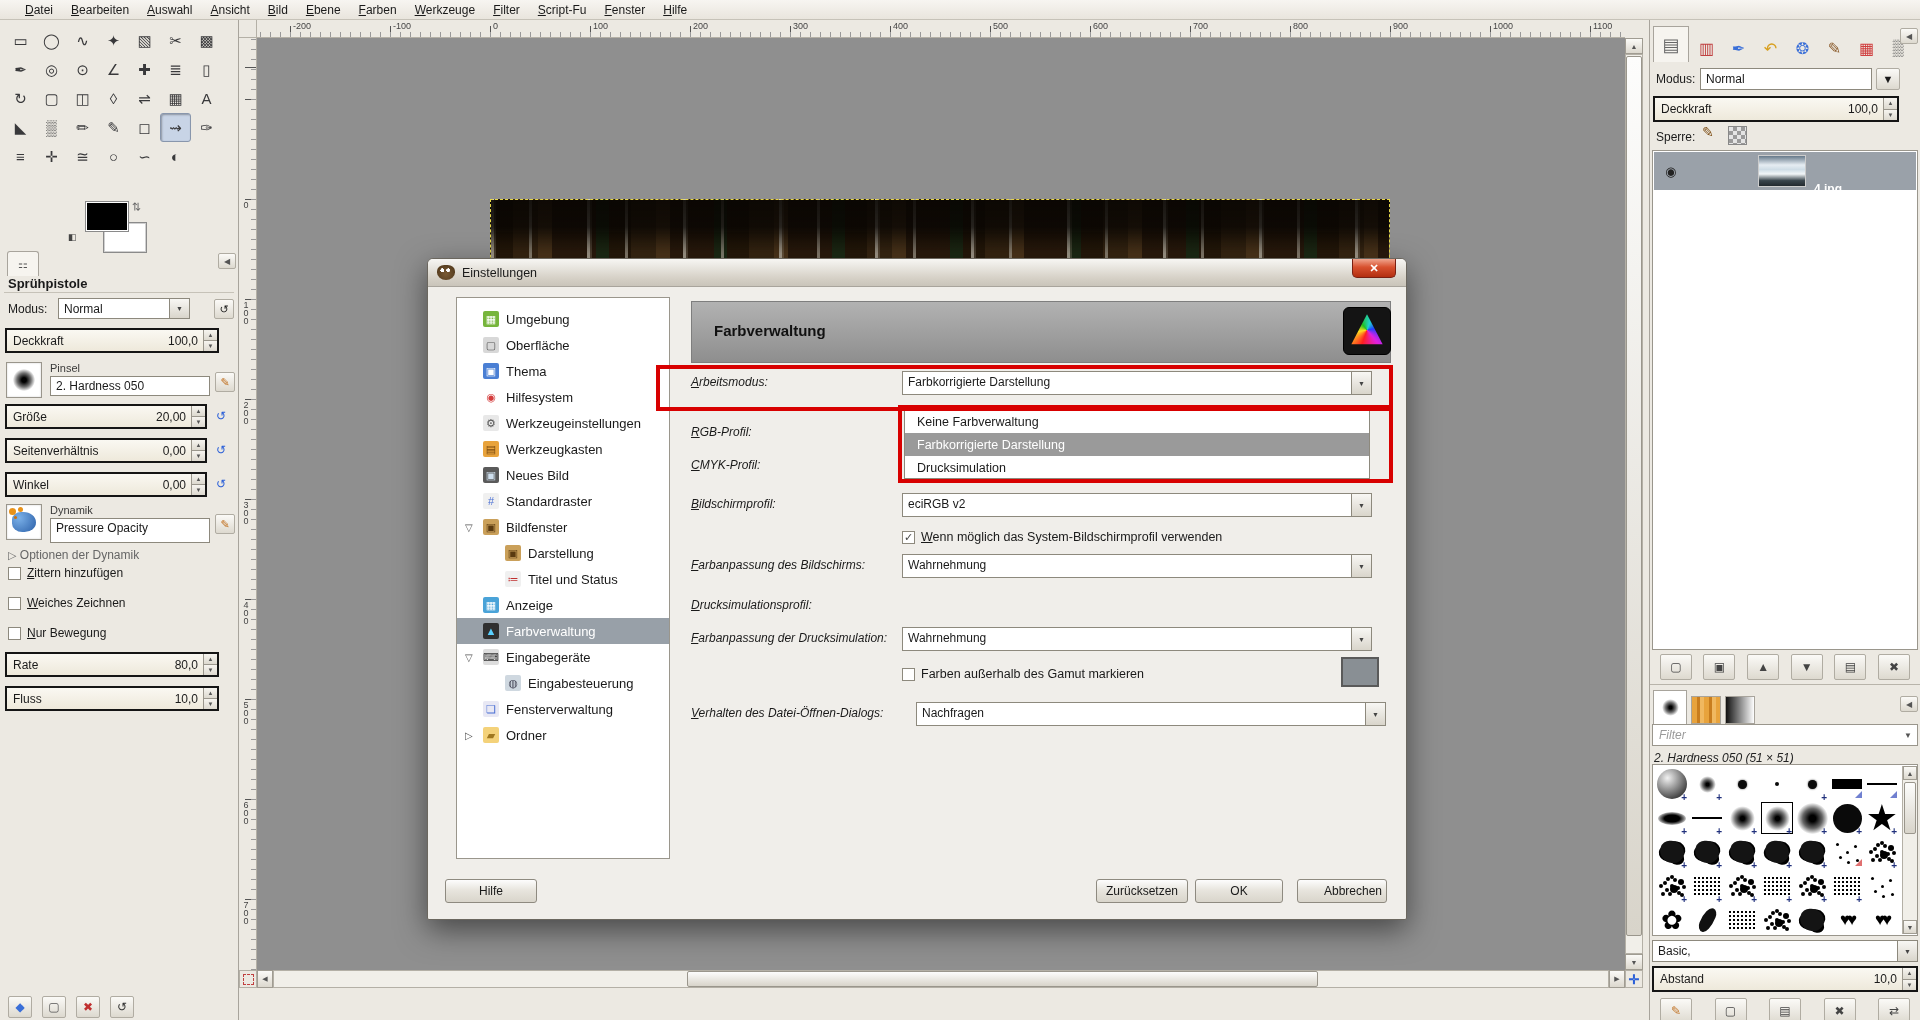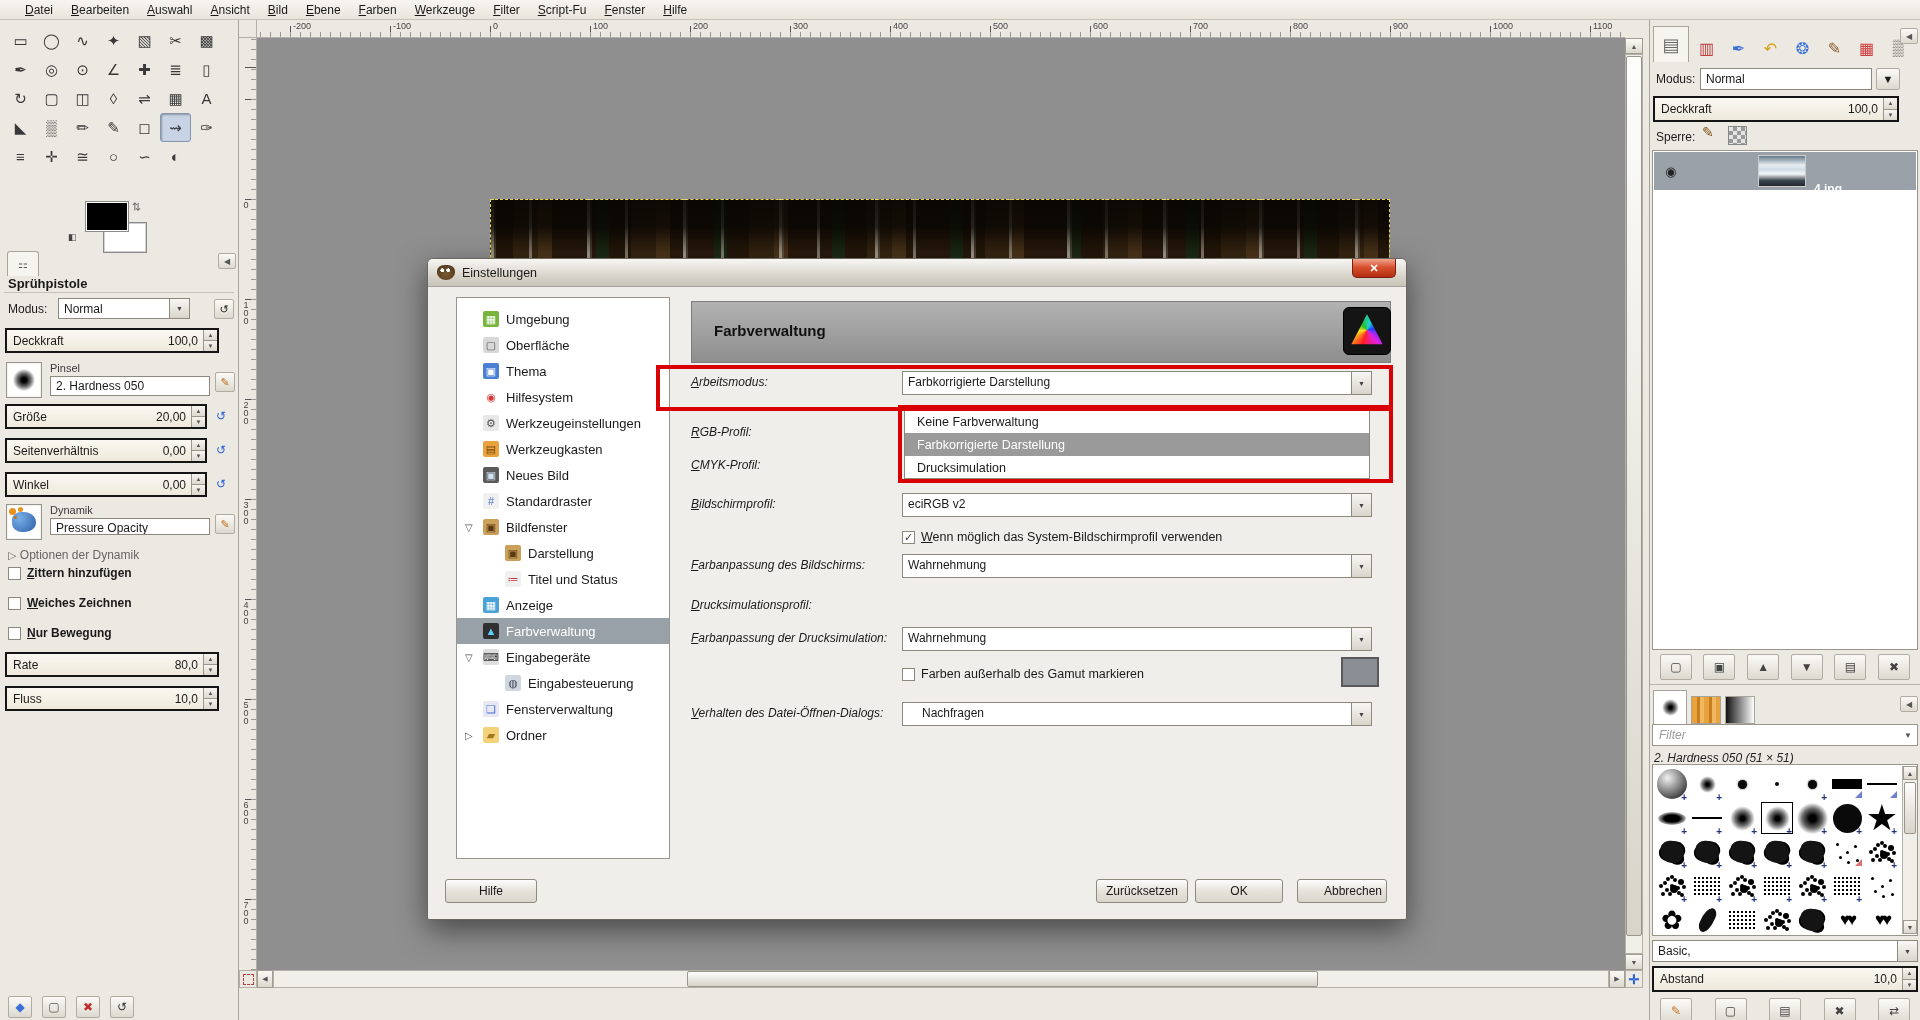--- a/index.html
+++ b/index.html
@@ -39,21 +39,21 @@
   .miniicon{position:absolute;width:18px;height:18px;border:1px solid #b0aca2;border-radius:2px;background:linear-gradient(#fbfaf7,#ddd9cf);display:flex;align-items:center;justify-content:center;font-size:11px;}
   .resicon{position:absolute;font-size:12px;color:#2a5fd8;}
   .iconbox{position:absolute;width:34px;height:34px;background:#fff;border:1px solid #9a968c;box-shadow:inset 0 0 2px rgba(0,0,0,.2);display:flex;align-items:center;justify-content:center;}
   .blob{width:22px;height:22px;border-radius:50%;background:radial-gradient(circle,#000 15%,rgba(0,0,0,.55) 45%,rgba(0,0,0,0) 72%);}
   .dynblob{width:24px;height:20px;border-radius:40% 55% 50% 45%;background:radial-gradient(circle at 30% 30%,#7ab0e8,#2a5fa8);position:relative;}
   .dynblob::after{content:"";position:absolute;left:-3px;top:-4px;width:7px;height:7px;border-radius:50%;background:#e8921a;box-shadow:8px -2px 0 -1px #e8921a,3px 6px 0 -2px #c87010;}
   .smalllab{position:absolute;font-size:11px;color:#3a3a3a;}
   .textinput{position:absolute;background:#fff;border:1px solid #8d897d;font-size:12px;padding:2px 5px;box-sizing:border-box;white-space:nowrap;overflow:hidden;}
   .check{position:absolute;display:flex;align-items:center;gap:6px;}
   .cbox{width:13px;height:13px;background:#fff;border:1px solid #8d897d;display:flex;align-items:center;justify-content:center;font-size:11px;color:#444;box-sizing:border-box;}
-  .clabel{font-size:12px;font-weight:bold;text-align:right;}
+  .clabel{font-size:12px;font-weight:normal;text-align:right;}
   .expander{font-size:11px;color:#666;}
   #toolbox-bottom{position:absolute;left:8px;top:976px;display:flex;gap:10px;}
   .tbtn{width:22px;height:20px;border:1px solid #b0aca2;border-radius:2px;background:linear-gradient(#fbfaf7,#ddd9cf);display:flex;align-items:center;justify-content:center;font-size:12px;}
 
   
   #ruler-corner{position:absolute;left:239px;top:20px;width:18px;height:18px;background:#ece9e2;border-right:1px solid #b4b0a6;border-bottom:1px solid #b4b0a6;box-sizing:border-box;}
   #hruler{position:absolute;left:257px;top:20px;width:1368px;height:18px;background:#ece9e2;border-bottom:1px solid #b4b0a6;box-sizing:border-box;
     background-image:repeating-linear-gradient(90deg,#999 0 1px,transparent 1px 10px),repeating-linear-gradient(90deg,#555 0 1px,transparent 1px 100px);
     background-size:100% 5px,100% 11px;background-position:3px bottom,33px bottom;background-repeat:repeat-x;}
   .hlab{position:absolute;top:1px;font-size:9px;color:#444;}
@@ -283,21 +283,21 @@
           <span>▲</span>
           <span>▼</span>
         </span>
     </div>
     <div class="resicon" style="left:216px;top:457px;">↺</div>
 
     <div class="iconbox" style="left:6px;top:484px;">
         <span class="dynblob"></span>
       </div>
     <div class="smalllab" style="left:50px;top:484px;">Dynamik</div>
-    <div class="textinput" style="left:50px;top:498px;width:160px;height:17px;">Pressure Opacity</div>
+    <div class="textinput" style="left:50px;top:498px;width:160px;height:25px;">Pressure Opacity</div>
     <div class="miniicon" style="left:215px;top:494px;color:#c07020;">✎</div>
 
     <div class="abs" style="left:8px;top:528px;color:#666;">
       <span class="expander">▷</span>
       <span style="font-size:12px;color:#666;">Optionen der Dynamik</span>
     </div>
 
     <div class="check" style="left:8px;top:546px;">
       <span class="cbox"></span>
       <span class="clabel ulabel">Zittern hinzufügen</span>
@@ -727,21 +727,21 @@
       <span class="carrow">▼</span>
     </div>
 
     <div class="check" style="left:474px;top:408px;">
       <span class="cbox"></span>
       <span style="font-size:12.5px;">Farben außerhalb des Gamut markieren</span>
     </div>
     <div id="gamut-swatch"></div>
 
     <div class="row-label ulabel" style="left:263px;top:447px;">Verhalten des Datei-Öffnen-Dialogs:</div>
-    <div class="combo dcombo" style="left:474px;top:443px;padding-left:14px;">
+    <div class="combo dcombo" style="left:488px;top:443px;">
       <span class="val">Nachfragen</span>
       <span class="carrow">▼</span>
     </div>
 
     <div class="dlgbtn ulabel" style="left:17px;top:620px;width:92px;">Hilfe</div>
     <div class="dlgbtn ulabel" style="left:668px;top:620px;width:92px;">Zurücksetzen</div>
     <div class="dlgbtn ulabel" style="left:767px;top:620px;width:88px;">OK</div>
     <div class="dlgbtn ulabel" style="left:869px;top:620px;width:90px;padding-left:22px;">Abbrechen</div>
 
     <div class="redbox" style="left:228px;top:106px;width:737px;height:46px;"></div>

